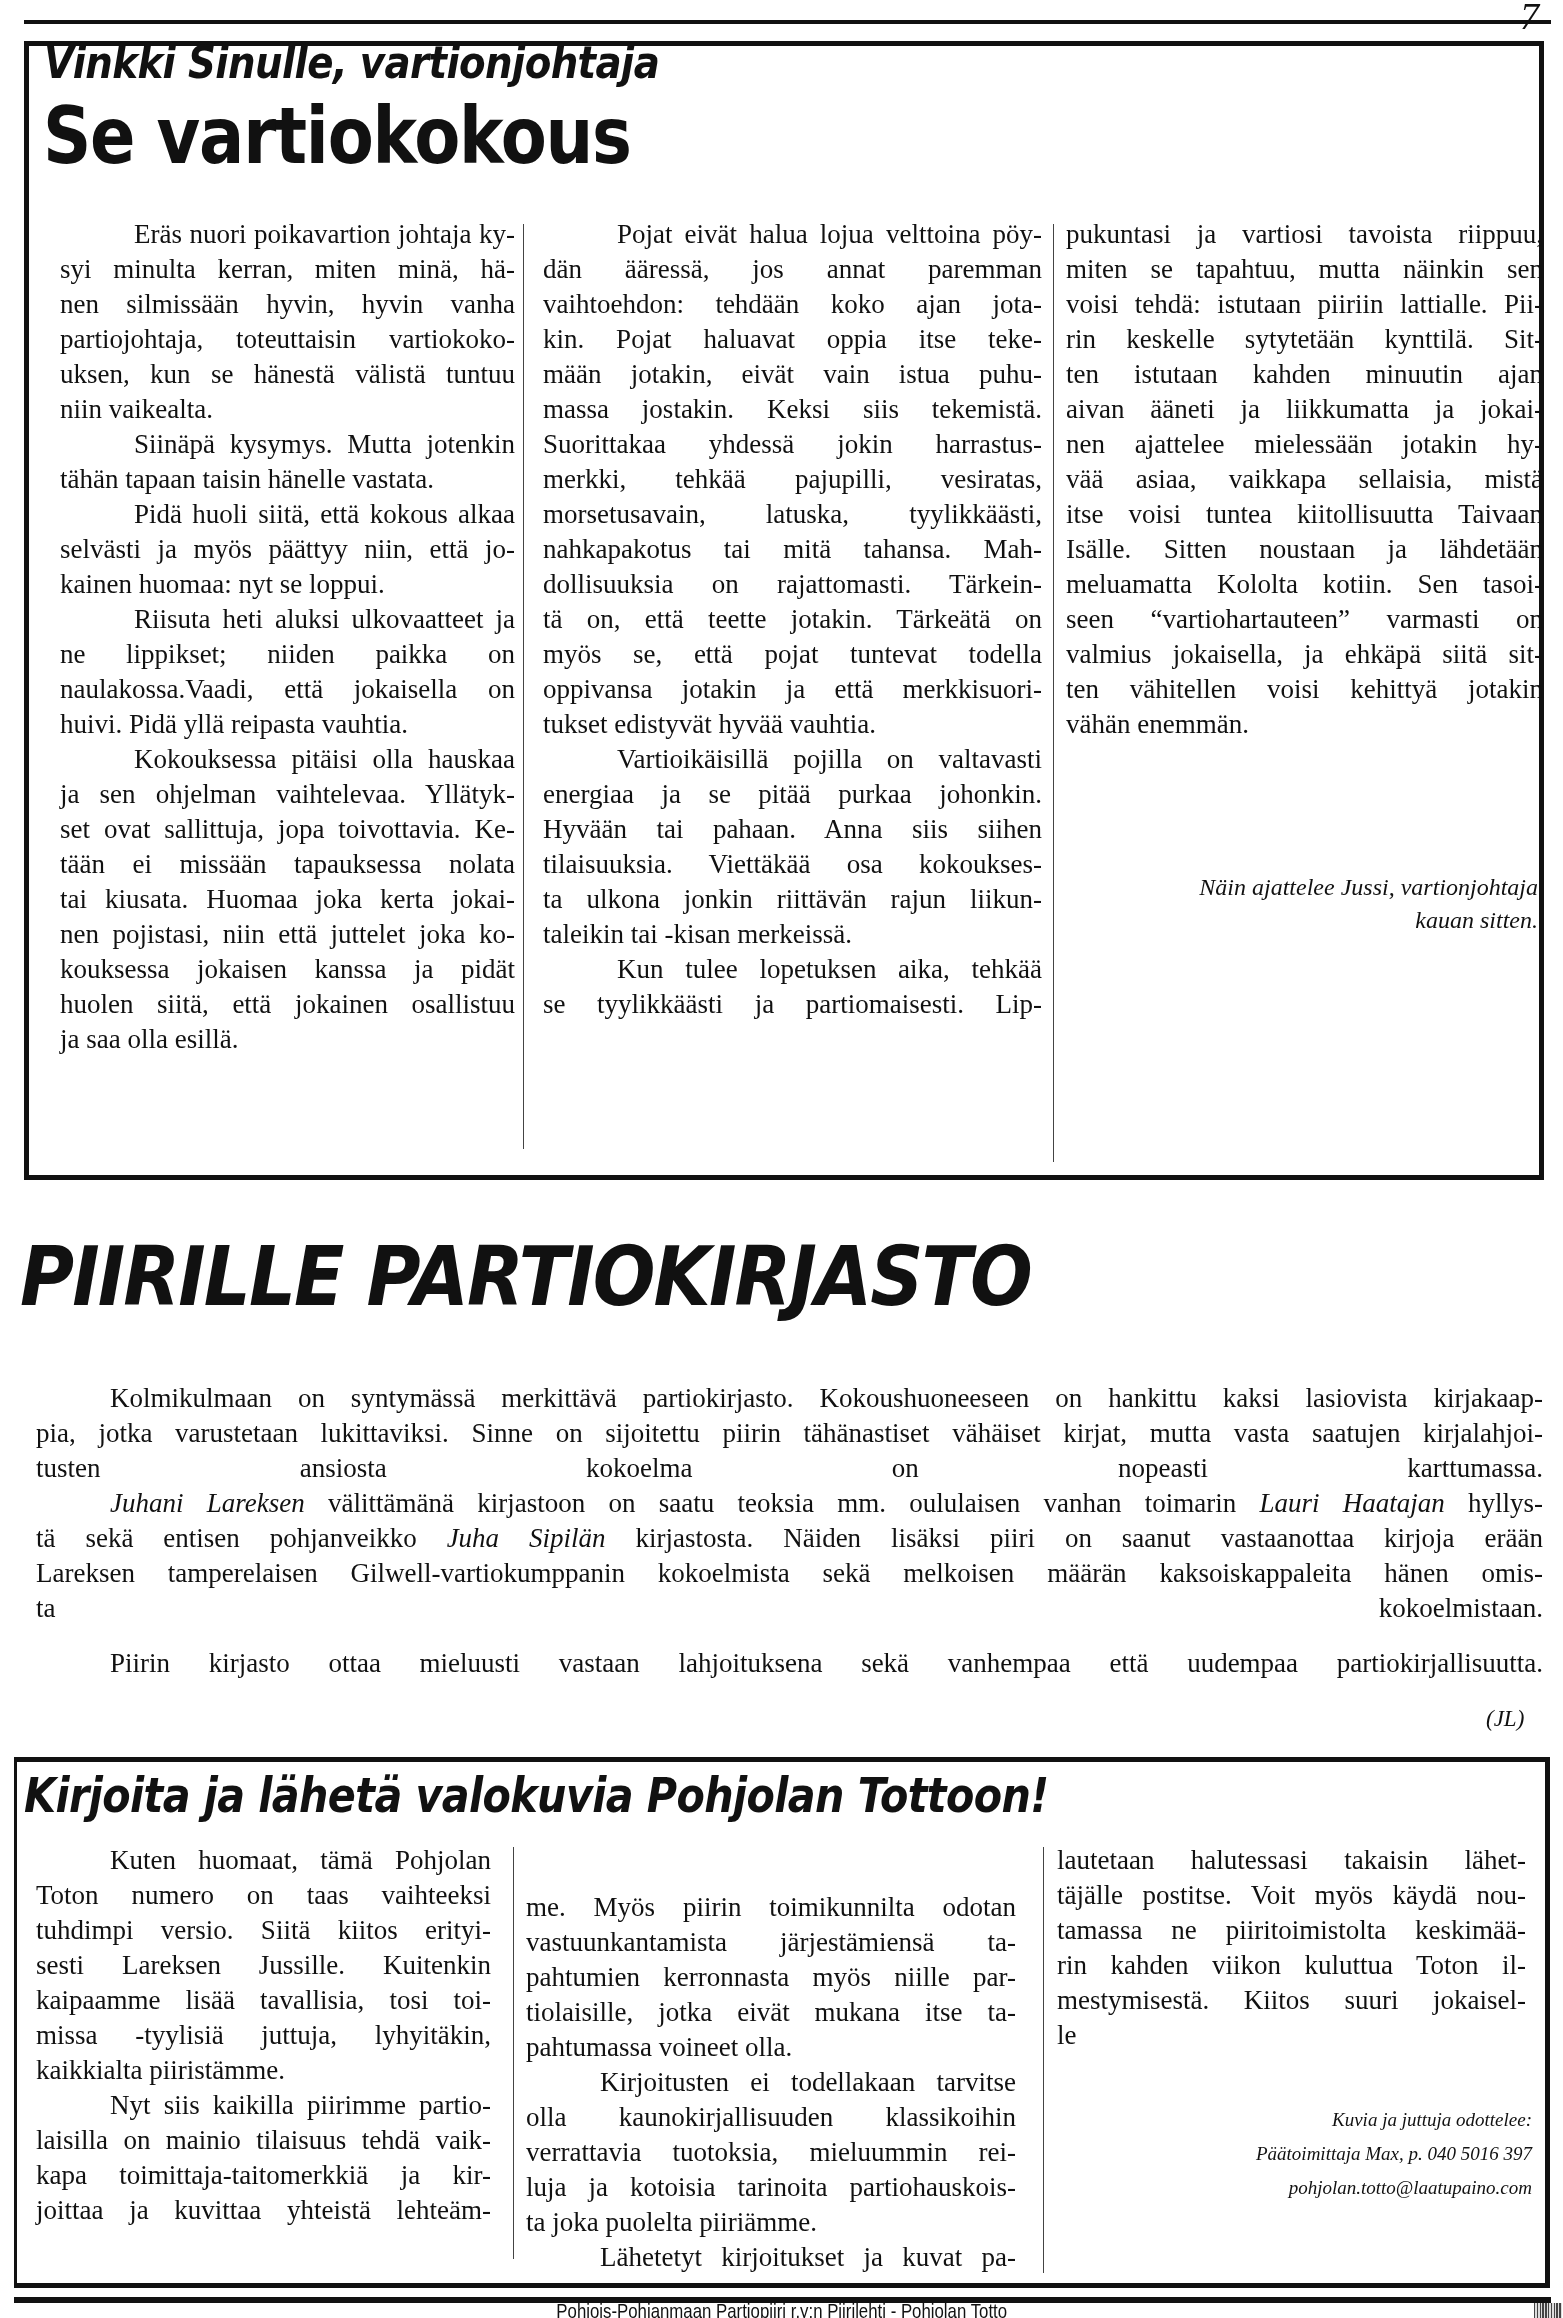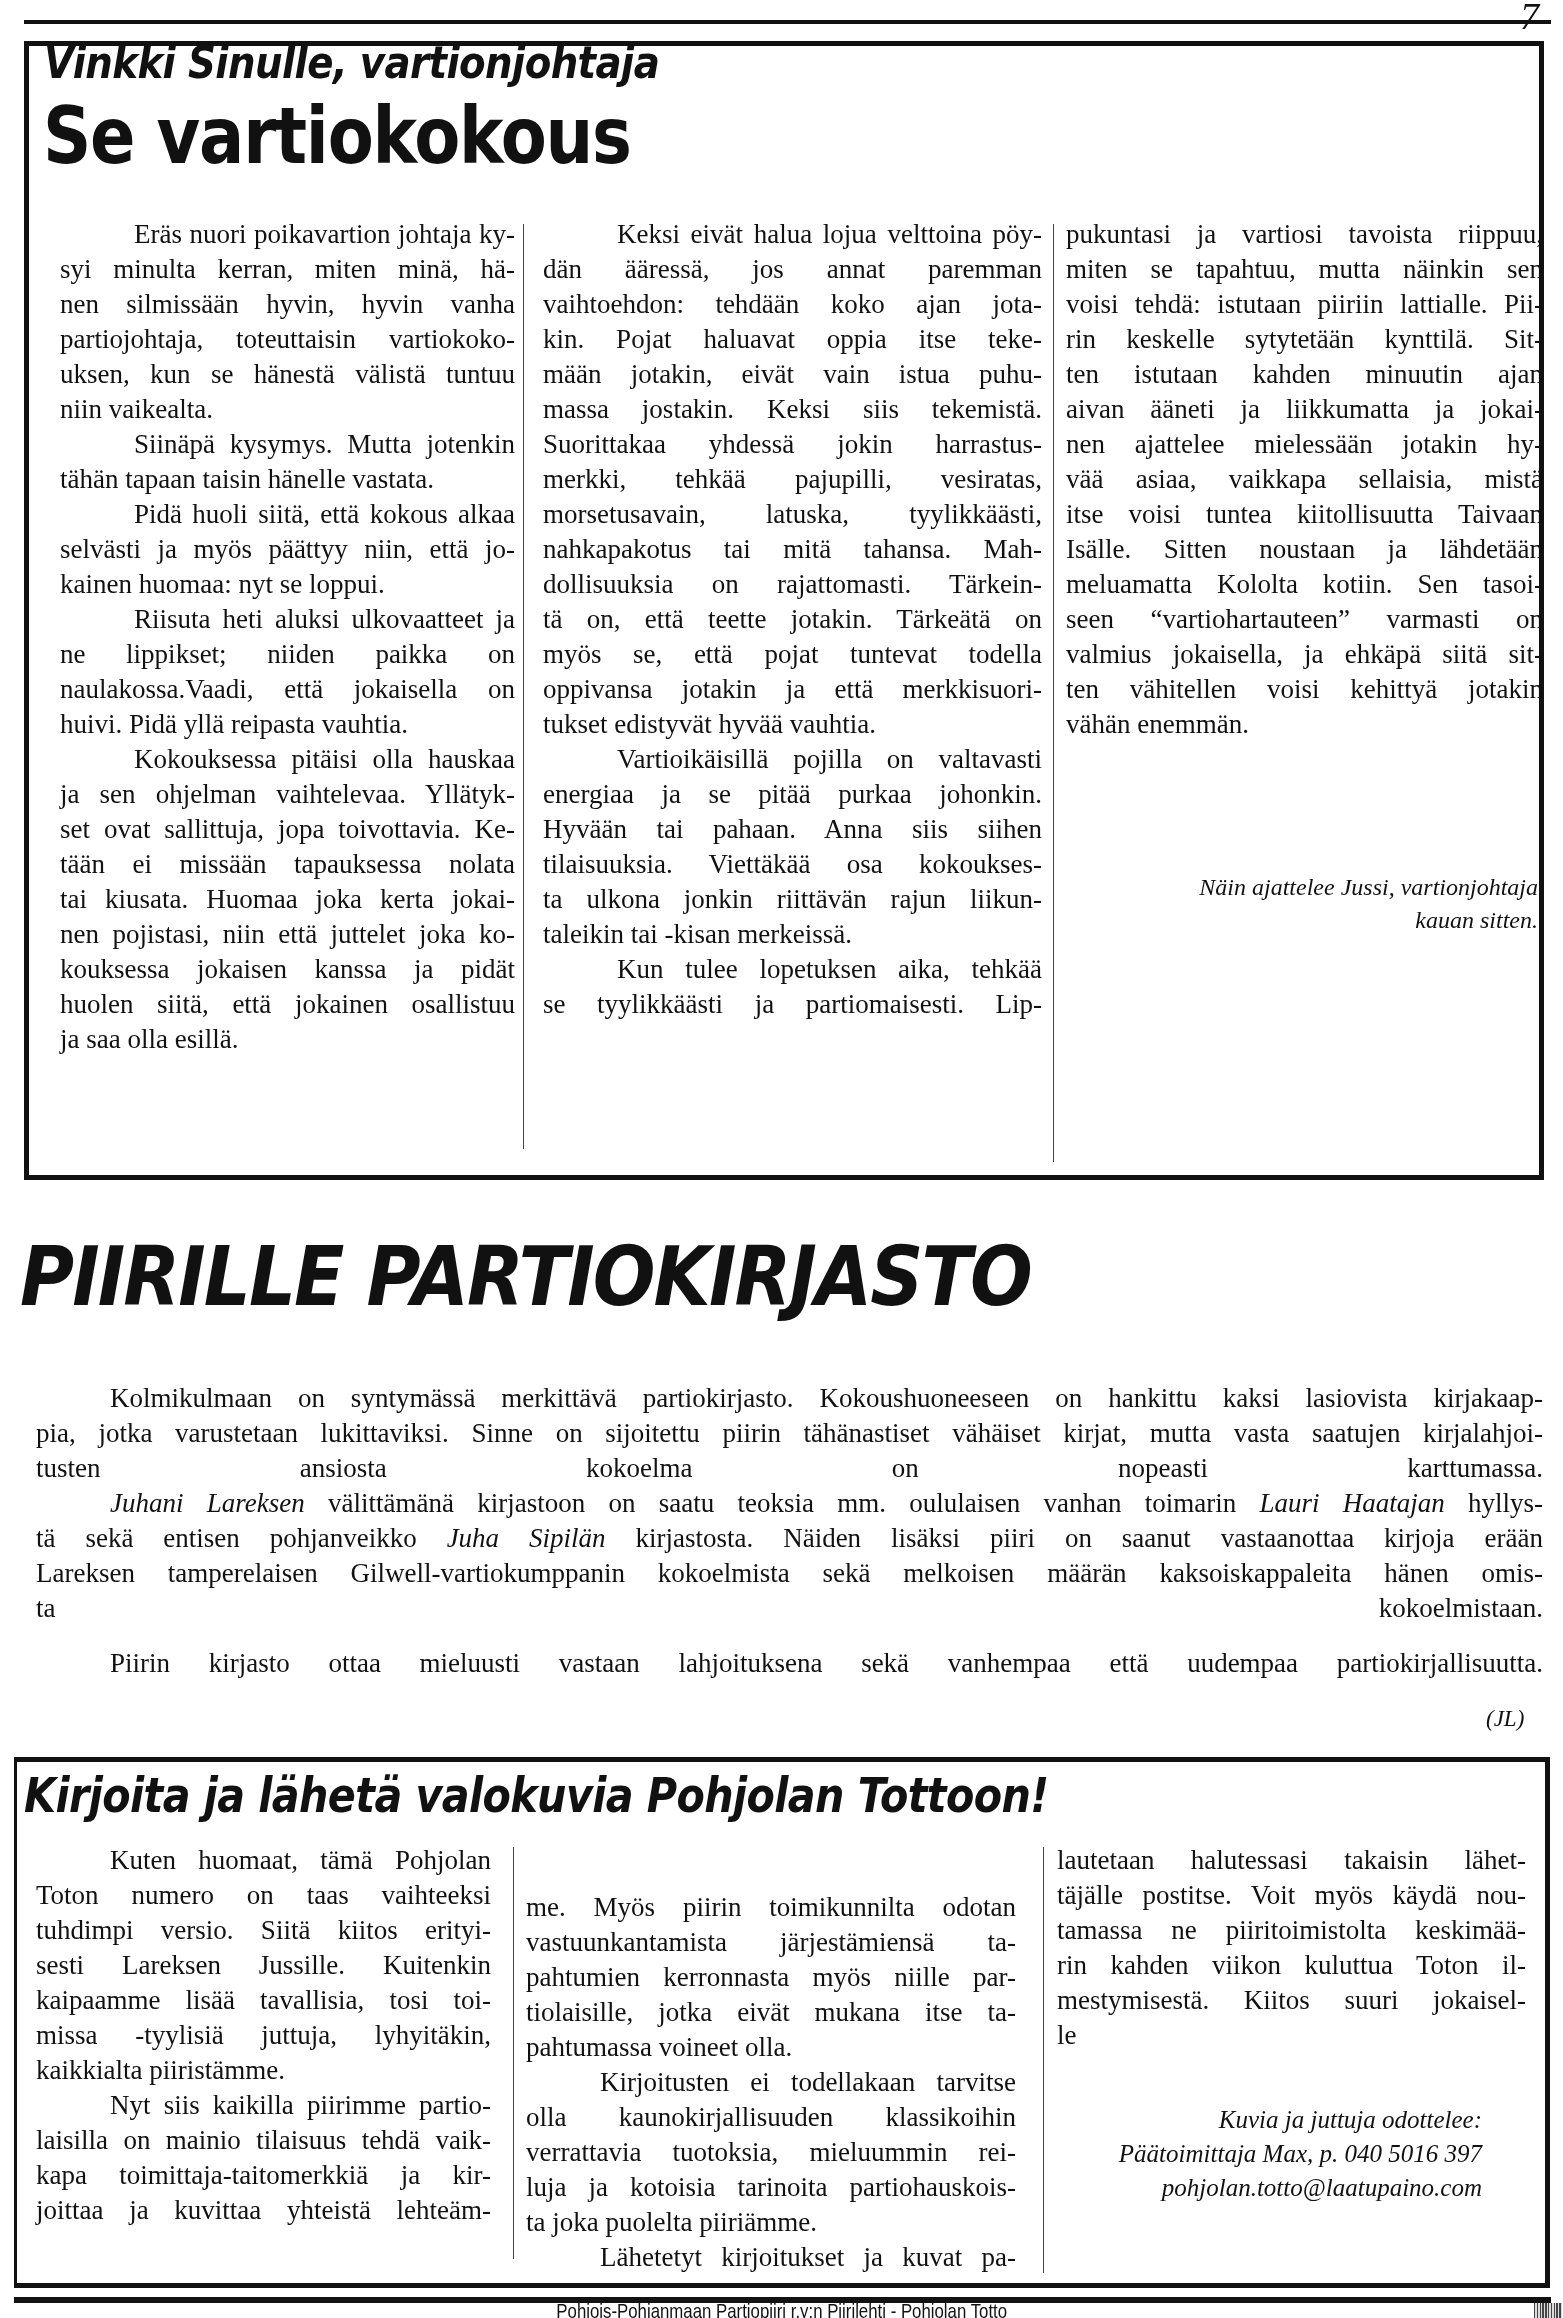--- a/index.html
+++ b/index.html
@@ -65,21 +65,21 @@
     <span class="line">set ovat sallittuja, jopa toivottavia. Ke-</span>
     <span class="line">tään ei missään tapauksessa nolata</span>
     <span class="line">tai kiusata. Huomaa joka kerta jokai-</span>
     <span class="line">nen pojistasi, niin että juttelet joka ko-</span>
     <span class="line">kouksessa jokaisen kanssa ja pidät</span>
     <span class="line">huolen siitä, että jokainen osallistuu</span>
     <span class="line last">ja saa olla esillä.</span>
   </div>
 <div class="abs vrule" style="left:523px; top:224px; height:925px;"></div>
 <div class="abs col c2">
-    <span class="line ind" style="padding-left: 36px;">Keksi eivät halua lojua velttoina pöy-</span>
+    <span class="line ind" style="padding-left: 36px;">Pojat eivät halua lojua velttoina pöy-</span>
     <span class="line">dän ääressä, jos annat paremman</span>
     <span class="line">vaihtoehdon: tehdään koko ajan jota-</span>
     <span class="line">kin. Pojat haluavat oppia itse teke-</span>
     <span class="line">mään jotakin, eivät vain istua puhu-</span>
     <span class="line">massa jostakin. Keksi siis tekemistä.</span>
     <span class="line">Suorittakaa yhdessä jokin harrastus-</span>
     <span class="line">merkki, tehkää pajupilli, vesiratas,</span>
     <span class="line">morsetusavain, latuska, tyylikkäästi,</span>
     <span class="line">nahkapakotus tai mitä tahansa. Mah-</span>
     <span class="line">dollisuuksia on rajattomasti. Tärkein-</span>
@@ -163,21 +163,21 @@
   </div>
 <div class="abs vrule" style="left:1043px; top:1847px; height:426px;"></div>
 <div class="abs col b3">
     <span class="line">lautetaan halutessasi takaisin lähet-</span>
     <span class="line">täjälle postitse. Voit myös käydä nou-</span>
     <span class="line">tamassa ne piiritoimistolta keskimää-</span>
     <span class="line">rin kahden viikon kuluttua Toton il-</span>
     <span class="line">mestymisestä. Kiitos suuri jokaisel-</span>
     <span class="line last">le</span>
   </div>
-<div class="abs sig" style="left:1016px; top:2077px; width:466px; font-size:25px; line-height:34px;">
+<div class="abs sig" style="left:1066px; top:2077px; width:466px; font-size:19px; line-height:34px;">
   <div>Kuvia ja juttuja odottelee:</div>
   <div>Päätoimittaja Max, p. 040 5016 397</div>
   <div>pohjolan.totto@laatupaino.com</div>
 </div>
 
 <div class="abs bottomline"></div>
 <div class="abs footer"><span>Pohjois-Pohjanmaan Partiopiiri r.y:n Piirilehti - Pohjolan Totto</span></div>
 <div class="abs qr"></div>
 
 

